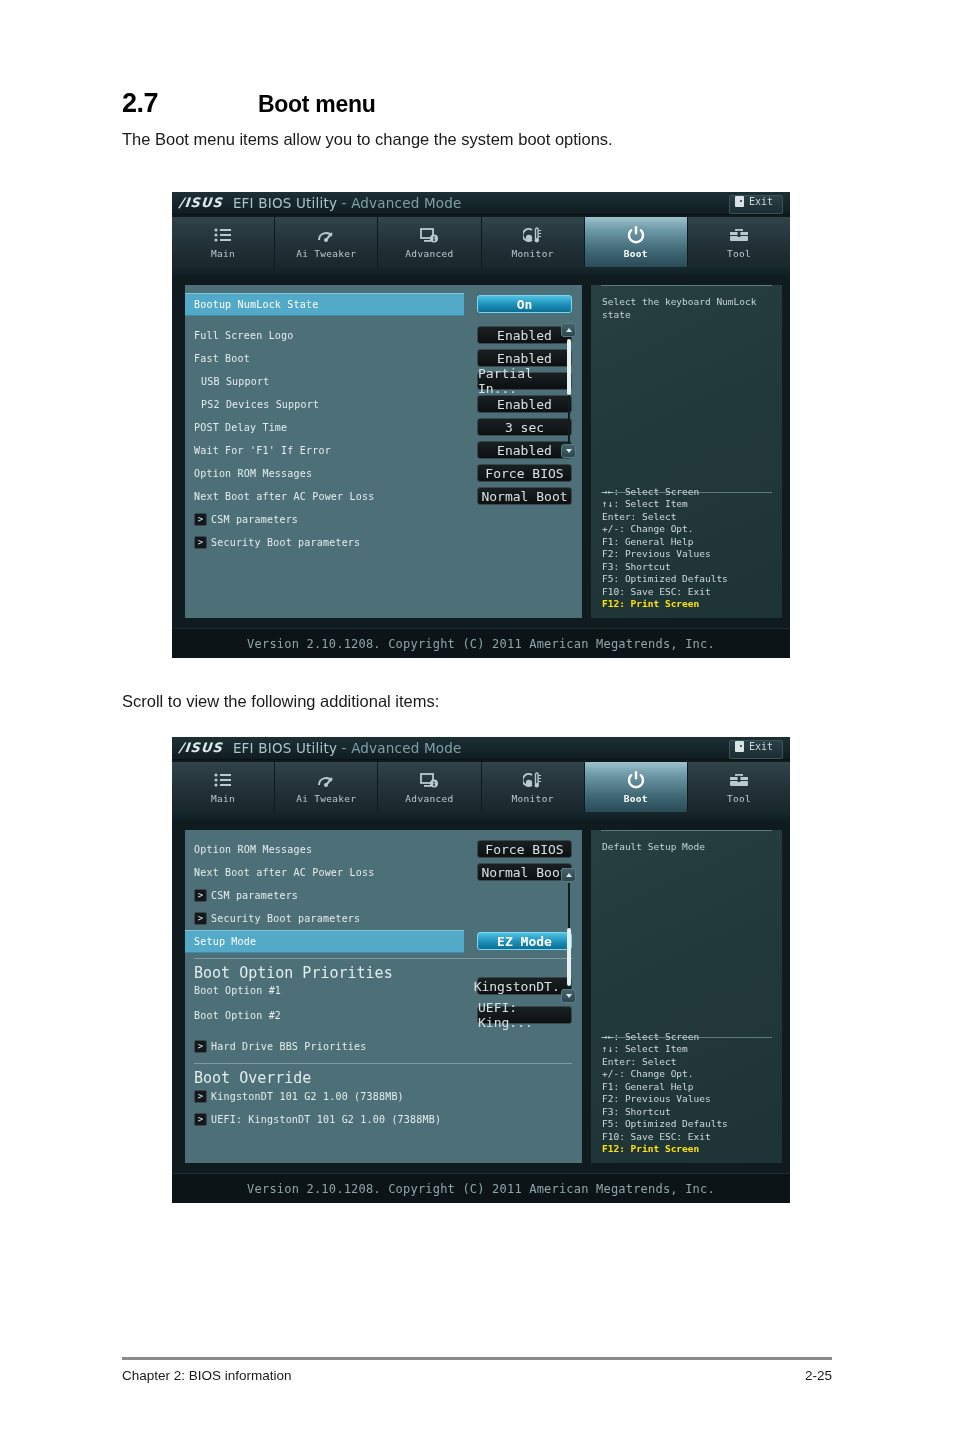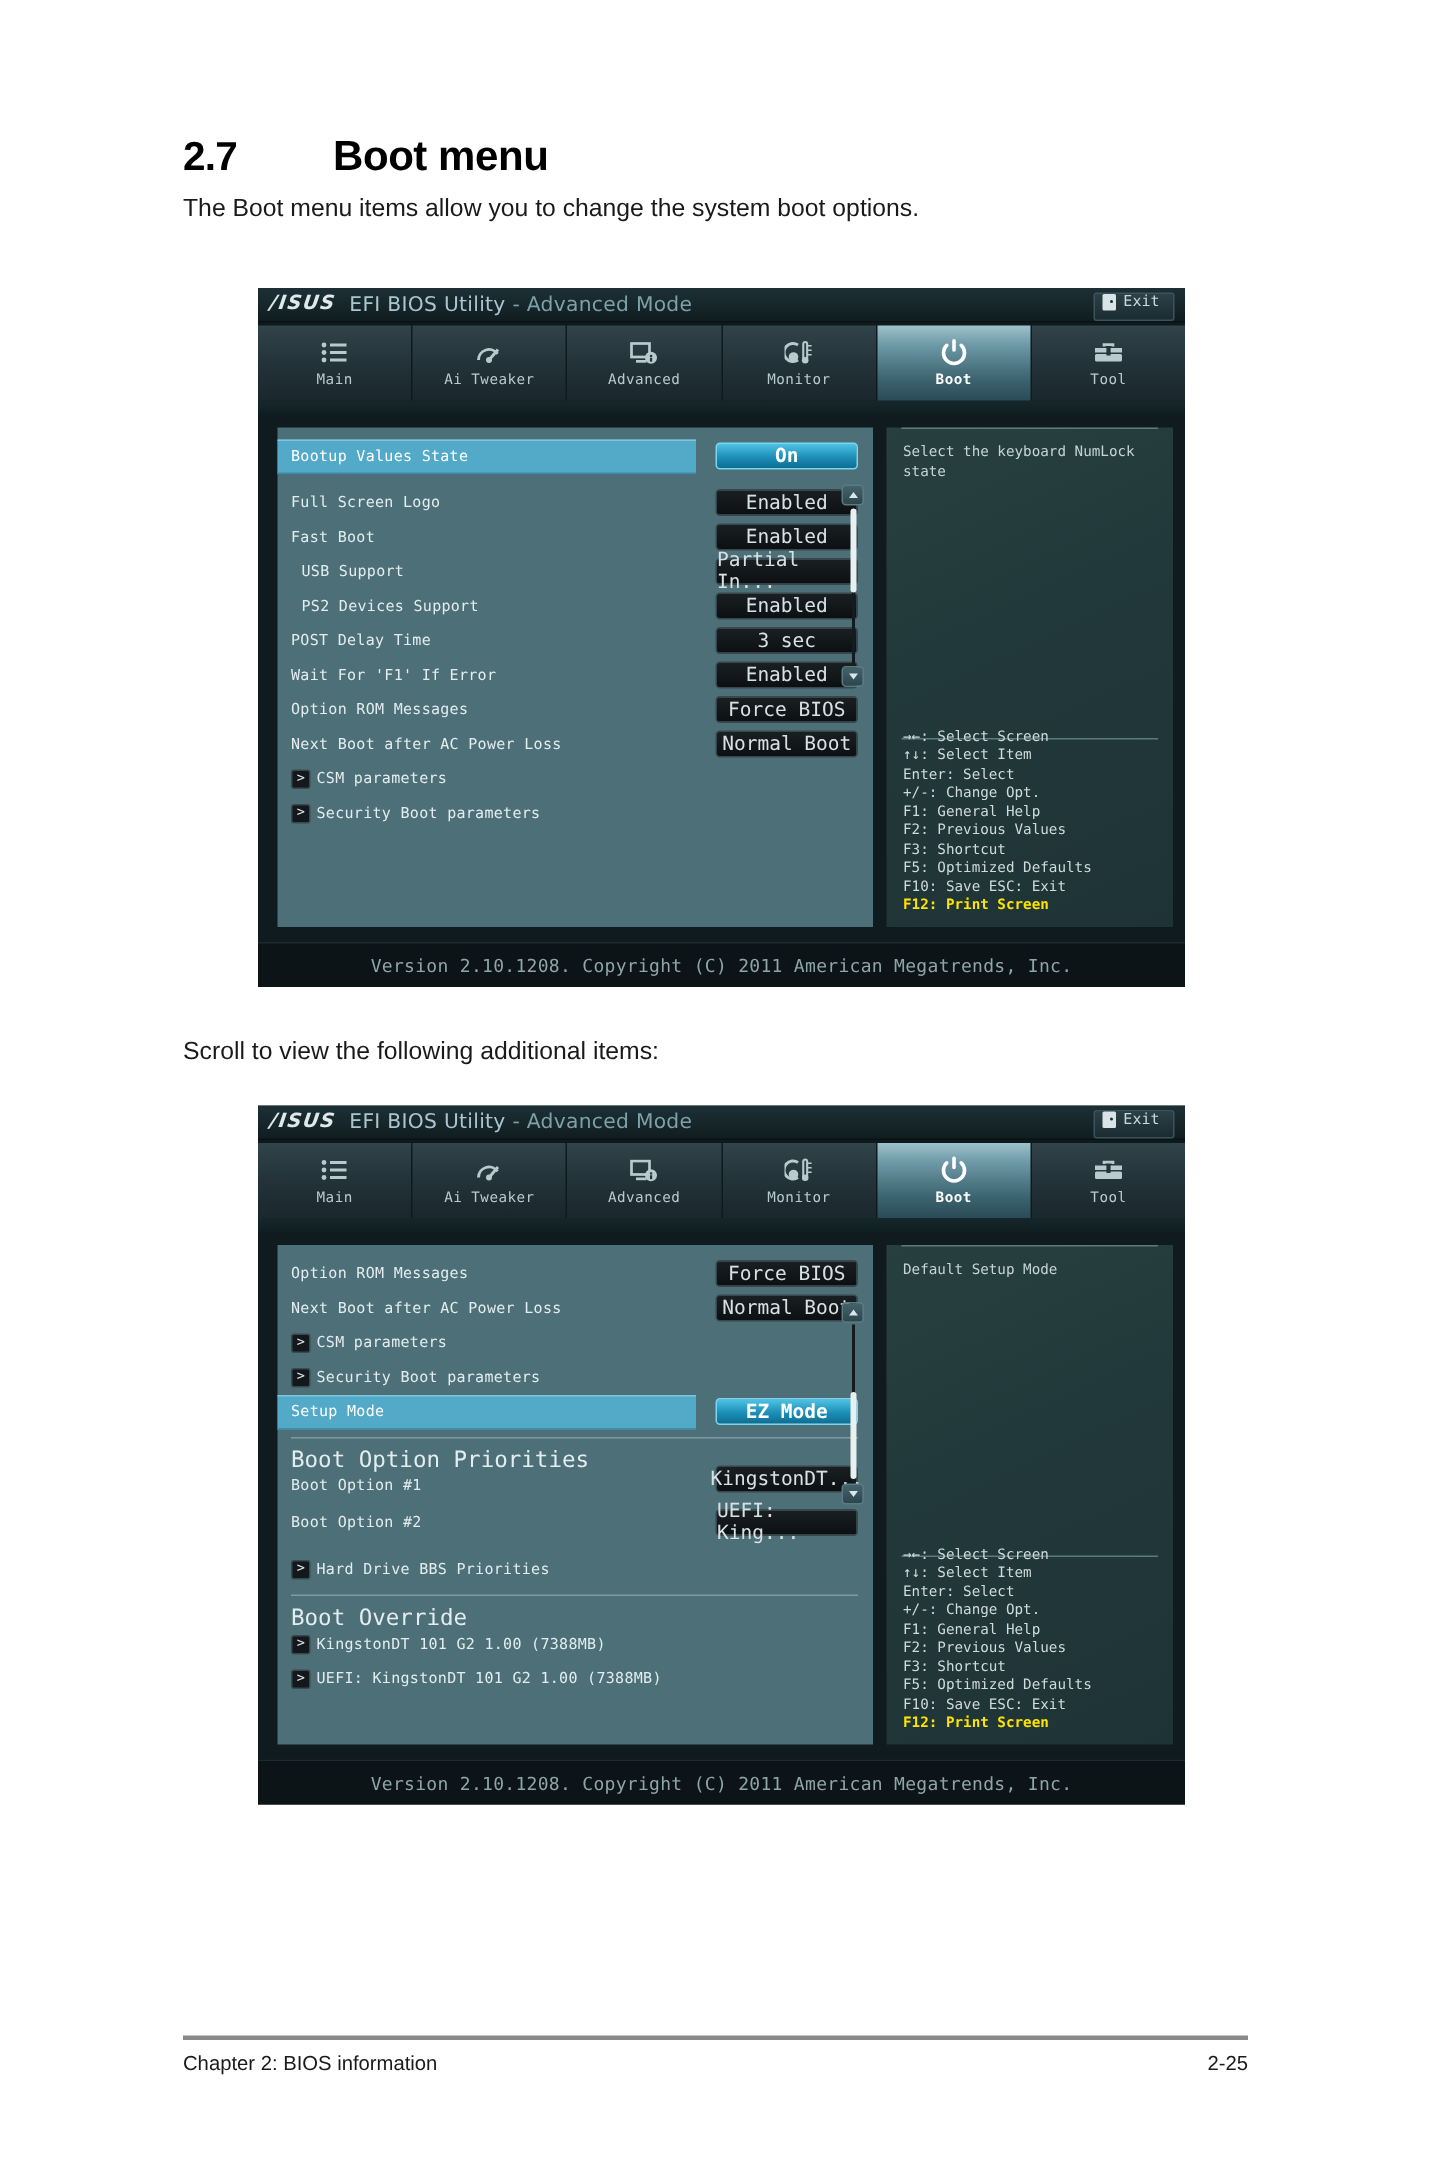--- a/index.html
+++ b/index.html
@@ -27,23 +27,23 @@
     top: 88px;
     display: flex;
     align-items: baseline;
   }
   .section-num {
     font-size: 27px;
     font-weight: bold;
     letter-spacing: -0.5px;
   }
   .section-title {
-    font-size: 28px;
+    font-size: 23px;
     font-weight: bold;
-    margin-left: 64px;
+    margin-left: 100px;
     letter-spacing: -0.3px;
   }
   .intro-text {
     position: absolute;
     left: 122px;
     top: 130px;
     font-size: 16.5px;
     color: #1a1a1a;
   }
   .scroll-text {
@@ -472,21 +472,21 @@
         </span>
         <span class="tab-label">Tool</span>
       </div>
     </div>
     <div class="tabstrip-under"></div>
 
     <div class="bios-body">
       <div class="left-pane">
 
         <div class="row selected">
-          <span class="row-label">Bootup Values State</span>
+          <span class="row-label">Bootup NumLock State</span>
         </div>
         <div class="val active" style="top:10px">On</div>
 
         <div class="spacer-8"></div>
 
         <div class="row">
           <span class="row-label">Full Screen Logo</span>
           <div class="val">Enabled</div>
         </div>
         <div class="row">

